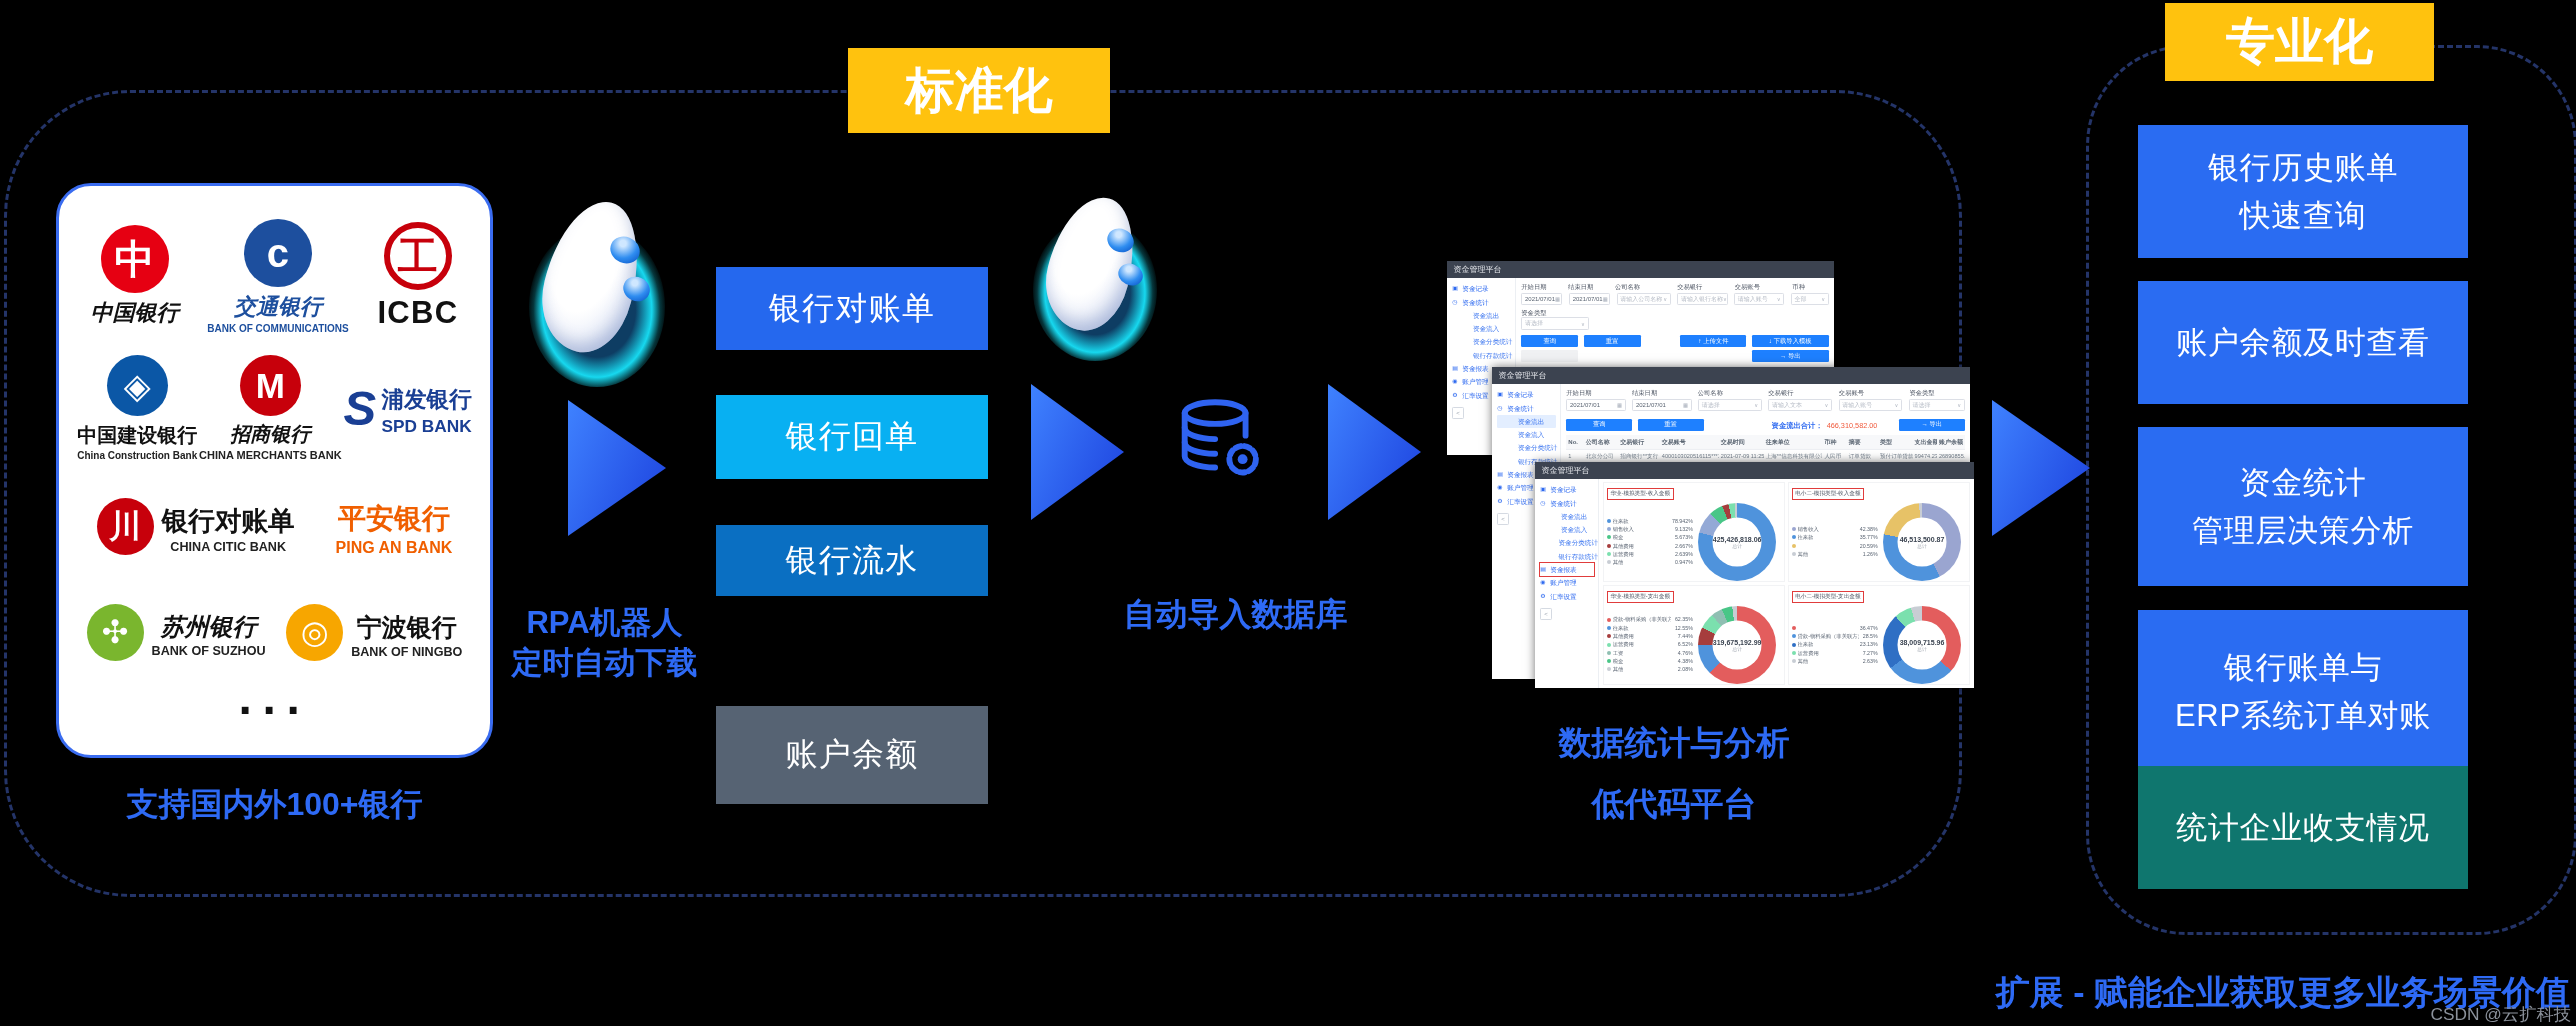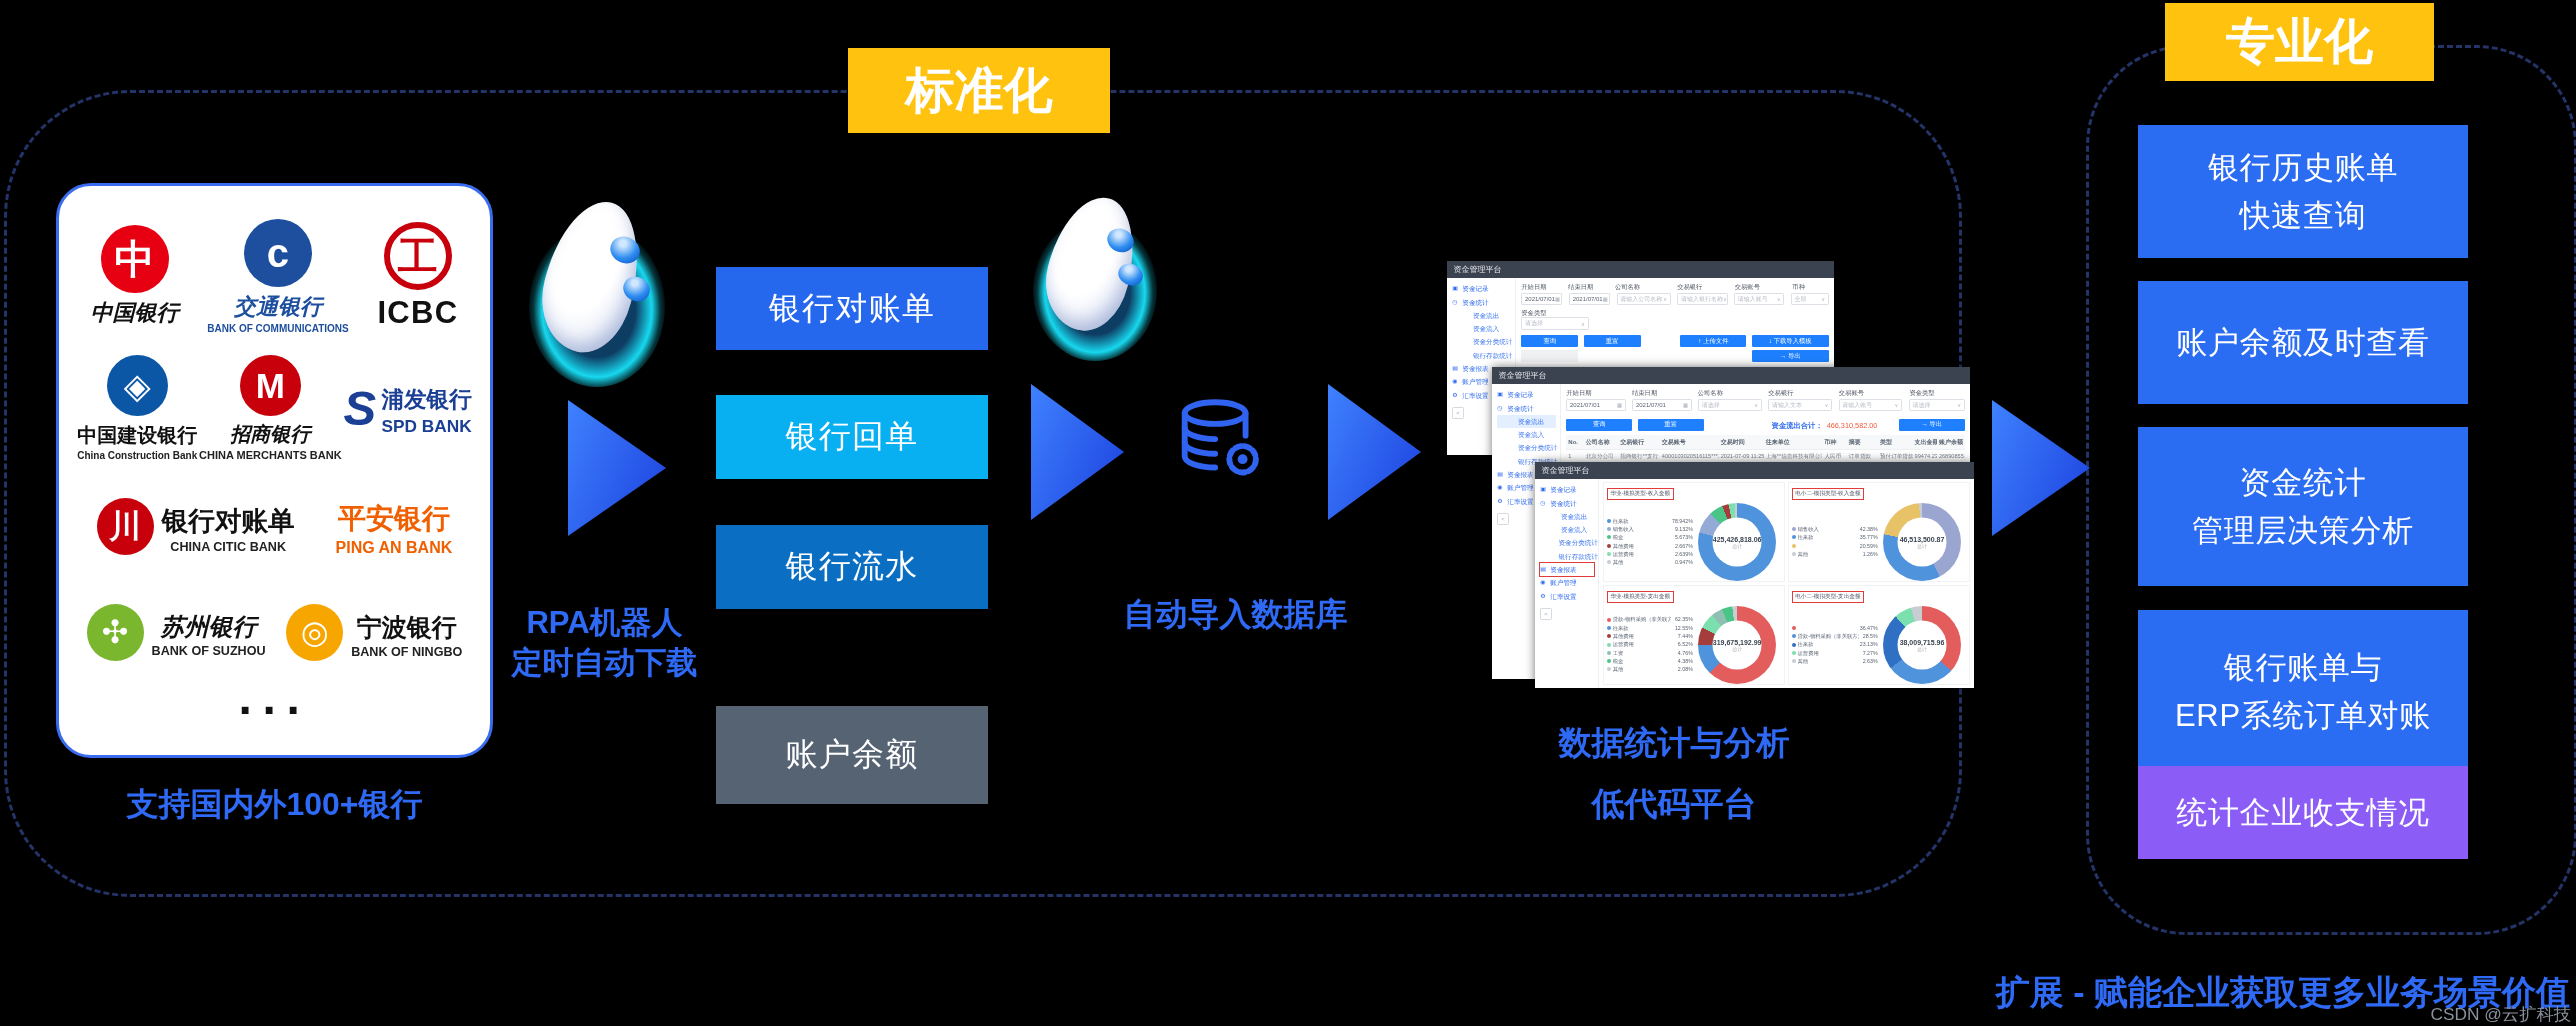--- a/index.html
+++ b/index.html
@@ -234,21 +234,21 @@
     <div>RPA机器人</div>
     <div>定时自动下载</div>
   </div>
 
   <div class="doc-box" style="top: 395px; height: 84px; background: rgb(8, 176, 242);">
       <span>银行回单</span>
     </div>
   <div class="doc-box" style="top: 267px; height: 83px; background: rgb(37, 104, 238);">
       <span>银行对账单</span>
     </div>
-  <div class="doc-box" style="top: 525px; height: 84px; background: rgb(10, 111, 194);">
+  <div class="doc-box" style="top: 525px; height: 71px; background: rgb(10, 111, 194);">
       <span>银行流水</span>
     </div>
   <div class="doc-box" style="top: 706px; height: 98px; background: rgb(86, 99, 115);">
       <span>账户余额</span>
     </div>
 
   <div class="robot" style="left:1030px;top:196px;width:130px;height:165px;">
     <div class="halo"></div>
     <div class="egg"></div>
     <div class="eye e1"></div>
@@ -866,21 +866,21 @@
     <div>账户余额及时查看</div>
   </div>
   <div class="rp-box" style="top: 427px; height: 159px; background: rgb(42, 108, 242);">
     <div>资金统计</div>
     <div>管理层决策分析</div>
   </div>
   <div class="rp-box" style="top: 610px; height: 164px; background: rgb(42, 108, 242);">
     <div>银行账单与</div>
     <div>ERP系统订单对账</div>
   </div>
-  <div class="rp-box" style="top: 766px; height: 93px; background: #8b5cf6;">
+  <div class="rp-box" style="top: 766px; height: 123px; background: #0f766e;">
     <div>统计企业收支情况</div>
   </div>
 
   <div class="expand-text">扩展 - 赋能企业获取更多业务场景价值</div>
   <div class="watermark">CSDN @云扩科技</div>
 
 </div>
 
 
 </body></html>

